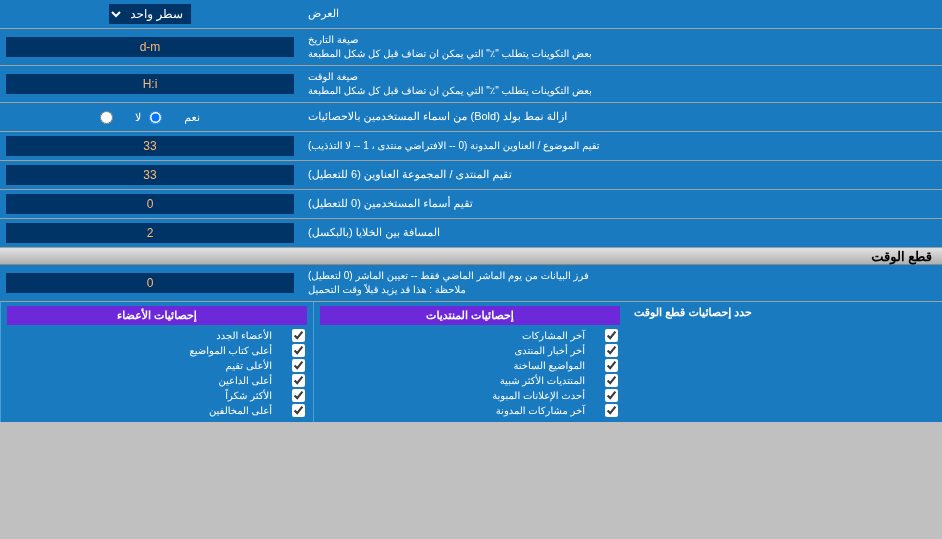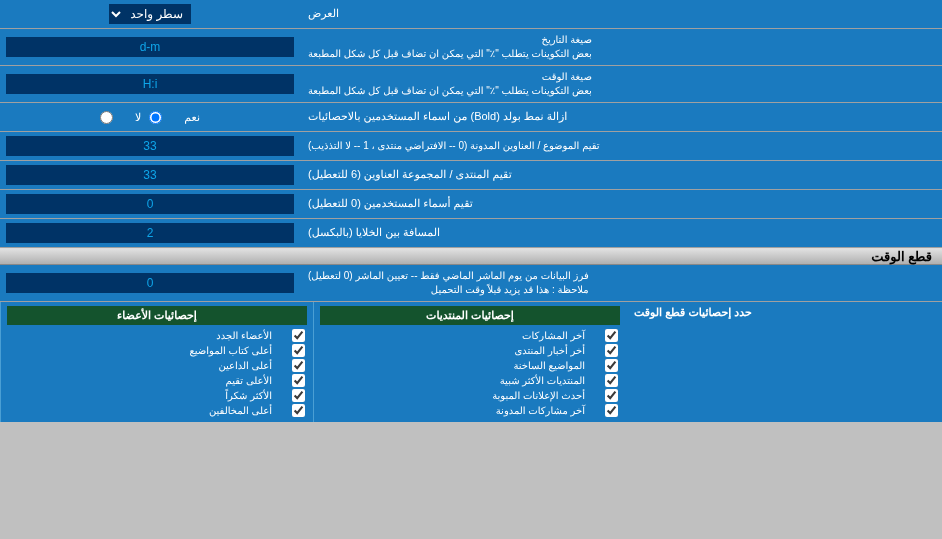--- a/index.html
+++ b/index.html
@@ -18,41 +18,41 @@
       width: 100%;
       border-bottom: 1px solid #a0a0a0;
     }
     .label-cell {
       background: #1a7abf;
       color: #fff;
       padding: 4px 8px;
       display: flex;
       align-items: center;
       justify-content: flex-end;
-      text-align: right;
+      text-align: left;
       flex: 1;
       min-height: 28px;
       font-size: 11px;
       line-height: 1.4;
     }
     .label-cell.small-text {
       font-size: 10px;
     }
     .input-cell {
       background: #1a7abf;
       padding: 3px 6px;
       display: flex;
       align-items: center;
       justify-content: center;
       width: 300px;
       min-width: 300px;
     }
     .input-field {
       background: #003366;
-      color: #0ea5e9;
+      color: #fdba74;
       border: none;
       padding: 3px 6px;
       width: 100%;
       text-align: center;
       font-size: 12px;
       direction: ltr;
     }
     .select-field {
       background: #003366;
       color: #fff;
@@ -97,21 +97,21 @@
     }
     .stats-col {
       flex: 1;
       padding: 4px 6px;
       border-left: 1px solid #4a9fd4;
     }
     .stats-col:first-child {
       border-left: none;
     }
     .stats-col-header {
-      background: #14532d;
+      background: #6d28d9;
       color: #fff;
       text-align: center;
       padding: 3px 4px;
       font-size: 11px;
       font-weight: bold;
       margin-bottom: 3px;
     }
     .stats-item {
       display: flex;
       align-items: center;
@@ -269,28 +269,28 @@
       <div class="stats-item">
         <input type="checkbox" checked="" style="">
         <span>الأعضاء الجدد</span>
       </div>
       <div class="stats-item">
         <input type="checkbox" checked="" style="">
         <span>أعلى كتاب المواضيع</span>
       </div>
       <div class="stats-item">
         <input type="checkbox" checked="" style="">
+        <span>الأعلى تقيم</span>
+      </div>
+      <div class="stats-item">
+        <input type="checkbox" checked="" style="">
         <span>أعلى الداعين</span>
       </div>
       <div class="stats-item">
         <input type="checkbox" checked="" style="">
-        <span>الأعلى تقيم</span>
-      </div>
-      <div class="stats-item">
-        <input type="checkbox" checked="" style="">
         <span>الأكثر شكراً</span>
       </div>
       <div class="stats-item">
         <input type="checkbox" checked="" style="">
         <span>أعلى المخالفين</span>
       </div>
     </div>
   </div>
 
 </div>

